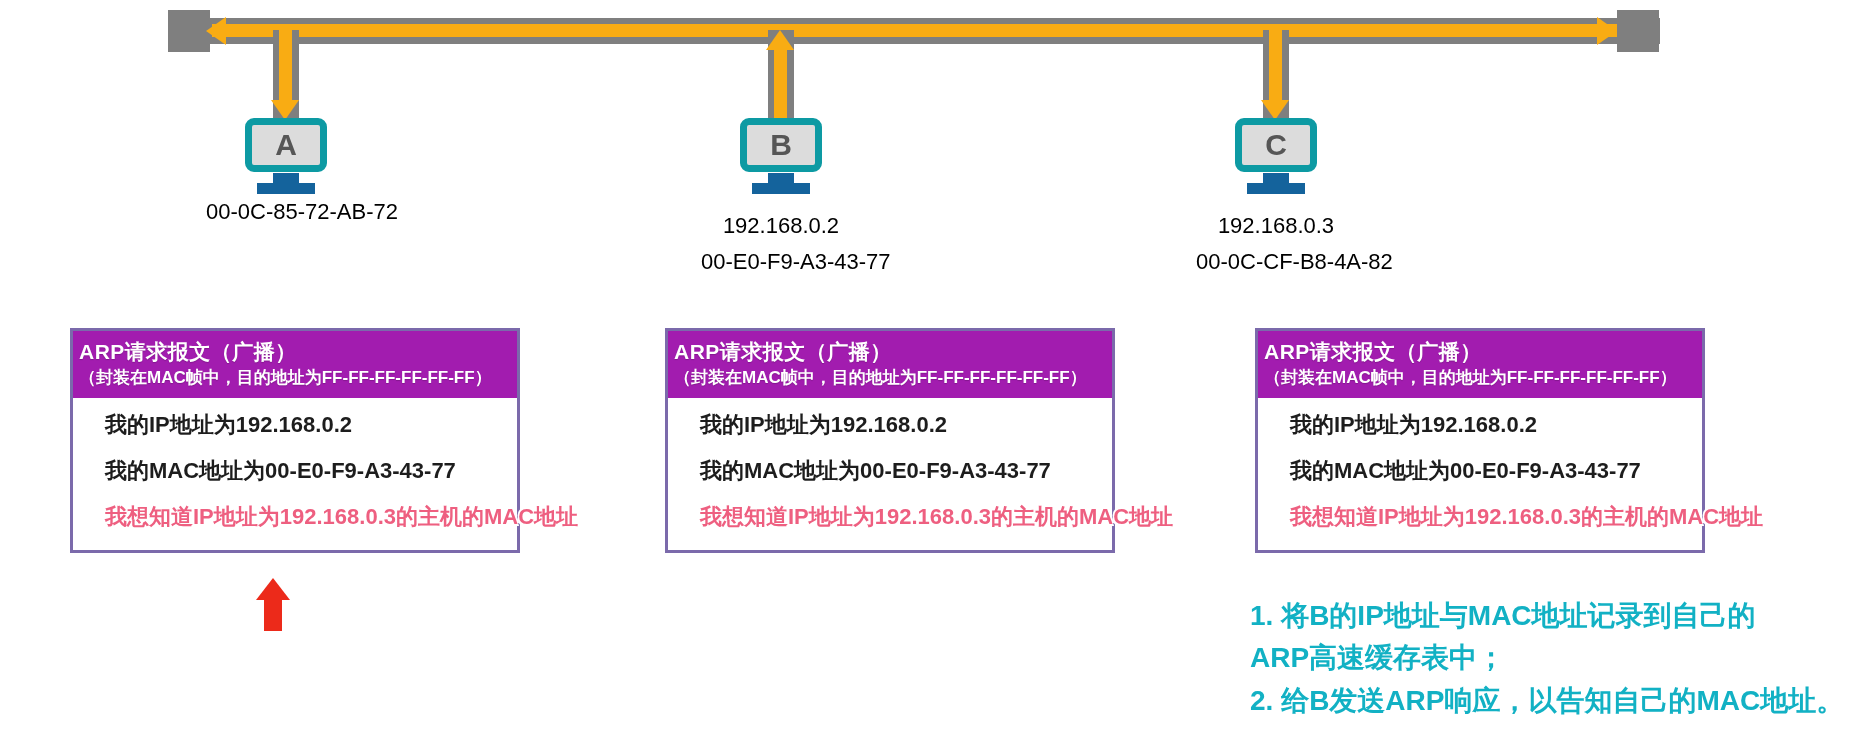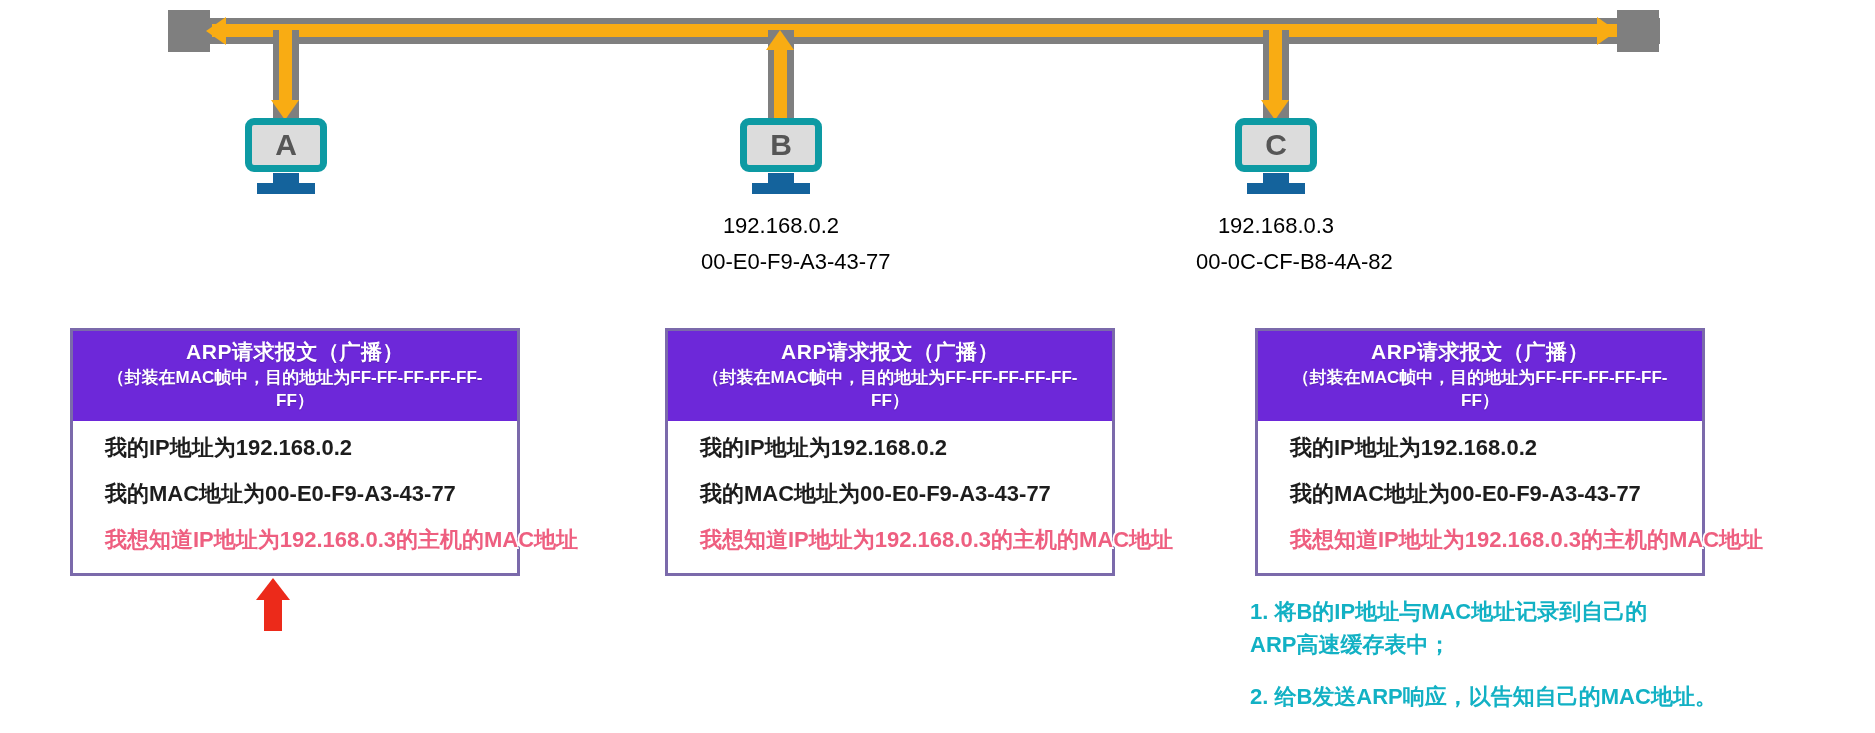--- a/index.html
+++ b/index.html
@@ -127,24 +127,23 @@
   }
 
   
   .packet {
     position: absolute;
     width: 450px;
     box-sizing: border-box;
     border: 3px solid #7b6aab;
   }
   .packet-head {
-    background: #6d28d9;
+    background: #a21caf;
     color: #ffffff;
-    text-align: center;
-    padding: 7px 16px 9px;
+    padding: 7px 6px 9px;
   }
   .packet-title {
     font-size: 21px;
     font-weight: bold;
     letter-spacing: .5px;
     text-shadow: 0 1px 1px rgba(0,0,0,.18);
   }
   .packet-sub {
     font-size: 17px;
     font-weight: bold;
@@ -191,21 +190,21 @@
     font-weight: bold;
     color: #f04a22;
     white-space: nowrap;
     text-shadow:
       -2px -2px 0 #fff, 2px -2px 0 #fff,
       -2px  2px 0 #fff, 2px  2px 0 #fff,
       0 0 5px #fff;
   }
   .note-teal {
     position: absolute;
-    font-size: 22px;
+    font-size: 28px;
     font-weight: bold;
     color: #12b1c4;
     line-height: 1.5;
     white-space: nowrap;
     text-shadow:
       -1.5px -1.5px 0 #fff, 1.5px -1.5px 0 #fff,
       -1.5px  1.5px 0 #fff, 1.5px  1.5px 0 #fff,
       0 0 4px #fff;
   }
 </style>
@@ -234,20 +233,21 @@
   <div class="drop-gray" style="left:1263px; top:30px; height:92px;"></div>
   <div class="drop-yellow" style="left:1269px; top:30px; height:74px;"></div>
   <div class="arrow-head arrow-down" style="left:1261px; top:100px;"></div>
 
   <div class="host" style="left:206px; top:118px;">
     <div class="monitor">
       <span>A</span>
     </div>
     <div class="stand-neck"></div>
     <div class="stand-base"></div>
+    <div class="host-addr" style="margin-top:0;">00-0C-85-72-AB-72</div>
   </div>
 
   <div class="host" style="left:701px; top:118px;">
     <div class="monitor">
       <span>B</span>
     </div>
     <div class="stand-neck"></div>
     <div class="stand-base"></div>
     <div class="host-addr">192.168.0.2</div>
     <div class="host-addr" style="margin-top:0;">00-E0-F9-A3-43-77</div>

